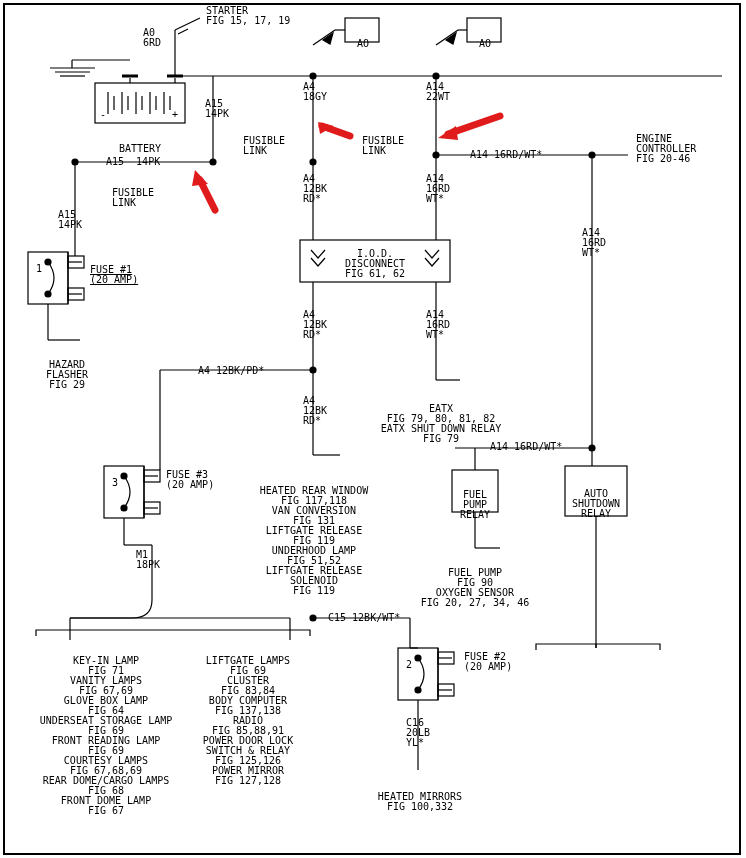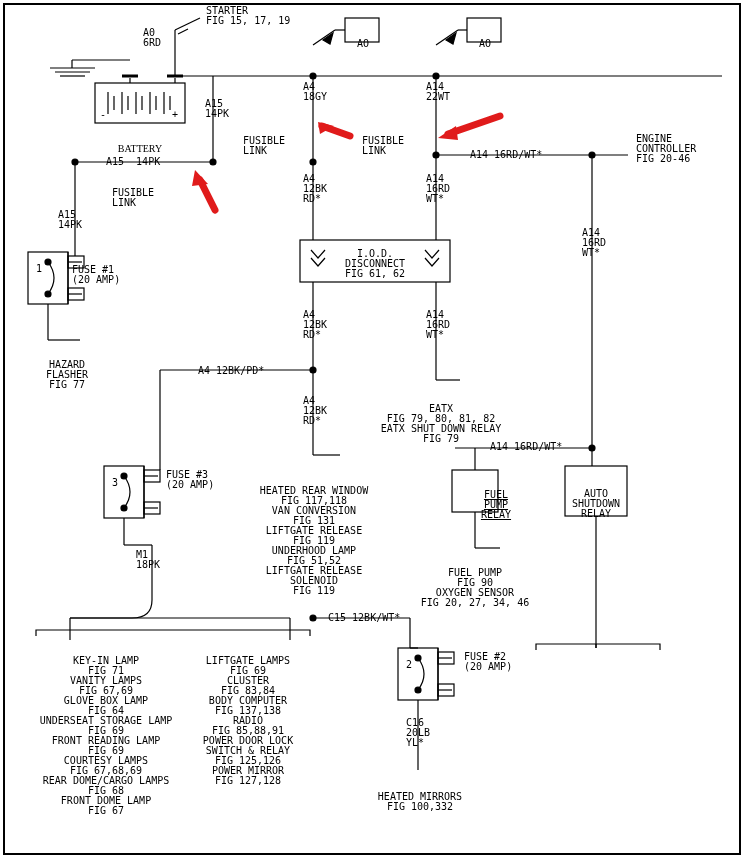--- a/index.html
+++ b/index.html
@@ -170,36 +170,36 @@
       <polygon points="438,138 456,126 458,140" stroke="none"></polygon>
       <path d="M215 210 L200 180" stroke-width="7" stroke-linecap="round"></path>
       <polygon points="195,170 208,184 192,186" stroke="none"></polygon>
     </g>
   </svg>
 
   <div class="lbl l" style="left:206px;top:6px;">STARTER
 FIG 15, 17, 19</div>
   <div class="lbl l" style="left:143px;top:28px;">A0
 6RD</div>
-  <div class="lbl c" style="left:110px;top:128px;width:60px;font-family:Liberation Serif, serif;">BATTERY</div>
+  <div class="lbl c" style="left:110px;top:128px;width:60px;">BATTERY</div>
   <div class="lbl l" style="left:100px;top:110px;">-</div>
   <div class="lbl l" style="left:172px;top:110px;">+</div>
   <div class="lbl l" style="left:205px;top:99px;">A15
 14PK</div>
   <div class="lbl l" style="left:106px;top:157px;">A15  14PK</div>
   <div class="lbl l" style="left:112px;top:188px;">FUSIBLE
 LINK</div>
   <div class="lbl l" style="left:58px;top:210px;">A15
 14PK</div>
   <div class="lbl l" style="left:36px;top:264px;">1</div>
-  <div class="lbl l" style="left:72px;top:265px;">FUSE #1
+  <div class="lbl l" style="left:90px;top:265px;text-decoration:underline;">FUSE #1
 (20 AMP)</div>
   <div class="lbl c" style="left:22px;top:344px;width:90px;">HAZARD
 FLASHER
-FIG 77</div>
+FIG 29</div>
 
   <div class="lbl c" style="left:350px;top:23px;width:26px;">AO</div>
   <div class="lbl c" style="left:472px;top:23px;width:26px;">AO</div>
   <div class="lbl l" style="left:303px;top:82px;">A4
 18GY</div>
   <div class="lbl l" style="left:426px;top:82px;">A14
 22WT</div>
   <div class="lbl l" style="left:243px;top:136px;">FUSIBLE
 LINK</div>
   <div class="lbl l" style="left:362px;top:136px;">FUSIBLE
@@ -245,21 +245,21 @@
 FIG 117,118
 VAN CONVERSION
 FIG 131
 LIFTGATE RELEASE
 FIG 119
 UNDERHOOD LAMP
 FIG 51,52
 LIFTGATE RELEASE
 SOLENOID
 FIG 119</div>
-  <div class="lbl c" style="left:476px;top:474px;width:40px;text-decoration:underline;">FUEL
+  <div class="lbl c" style="left:455px;top:474px;width:40px;">FUEL
 PUMP
 RELAY</div>
   <div class="lbl c" style="left:563px;top:473px;width:66px;">AUTO
 SHUTDOWN
 RELAY</div>
   <div class="lbl c" style="left:410px;top:552px;width:130px;">FUEL PUMP
 FIG 90
 OXYGEN SENSOR
 FIG 20, 27, 34, 46</div>
   <div class="lbl l" style="left:136px;top:550px;">M1

